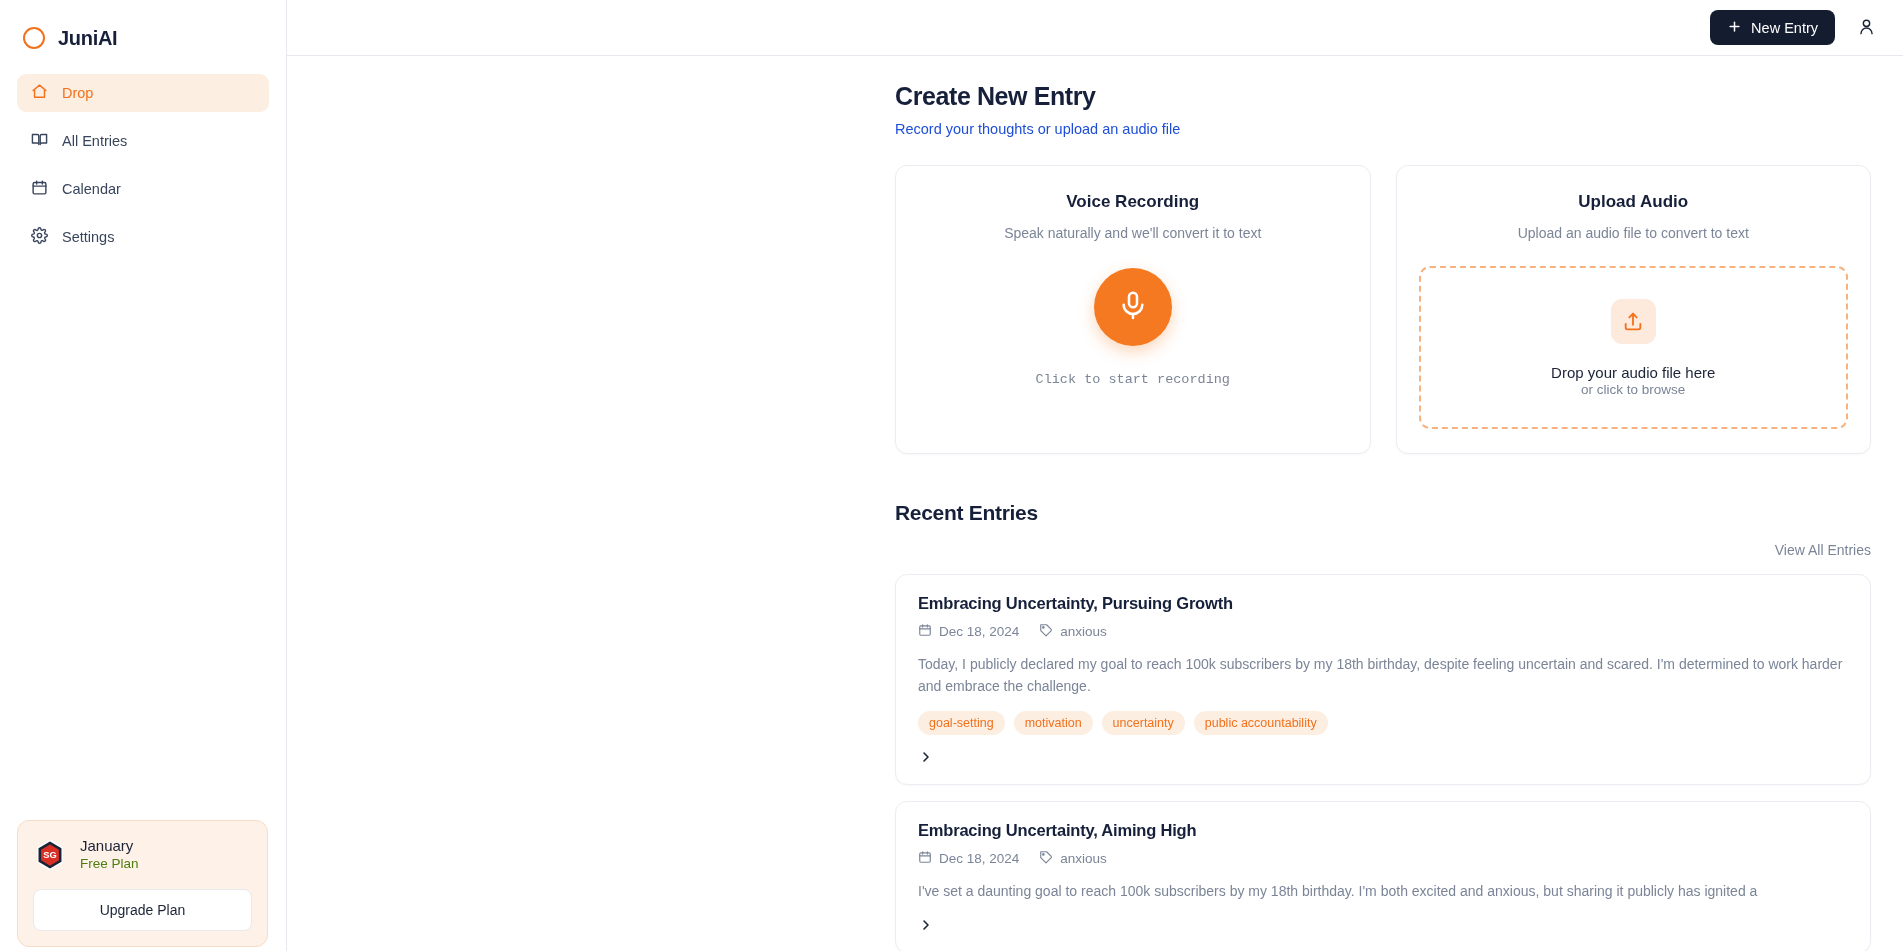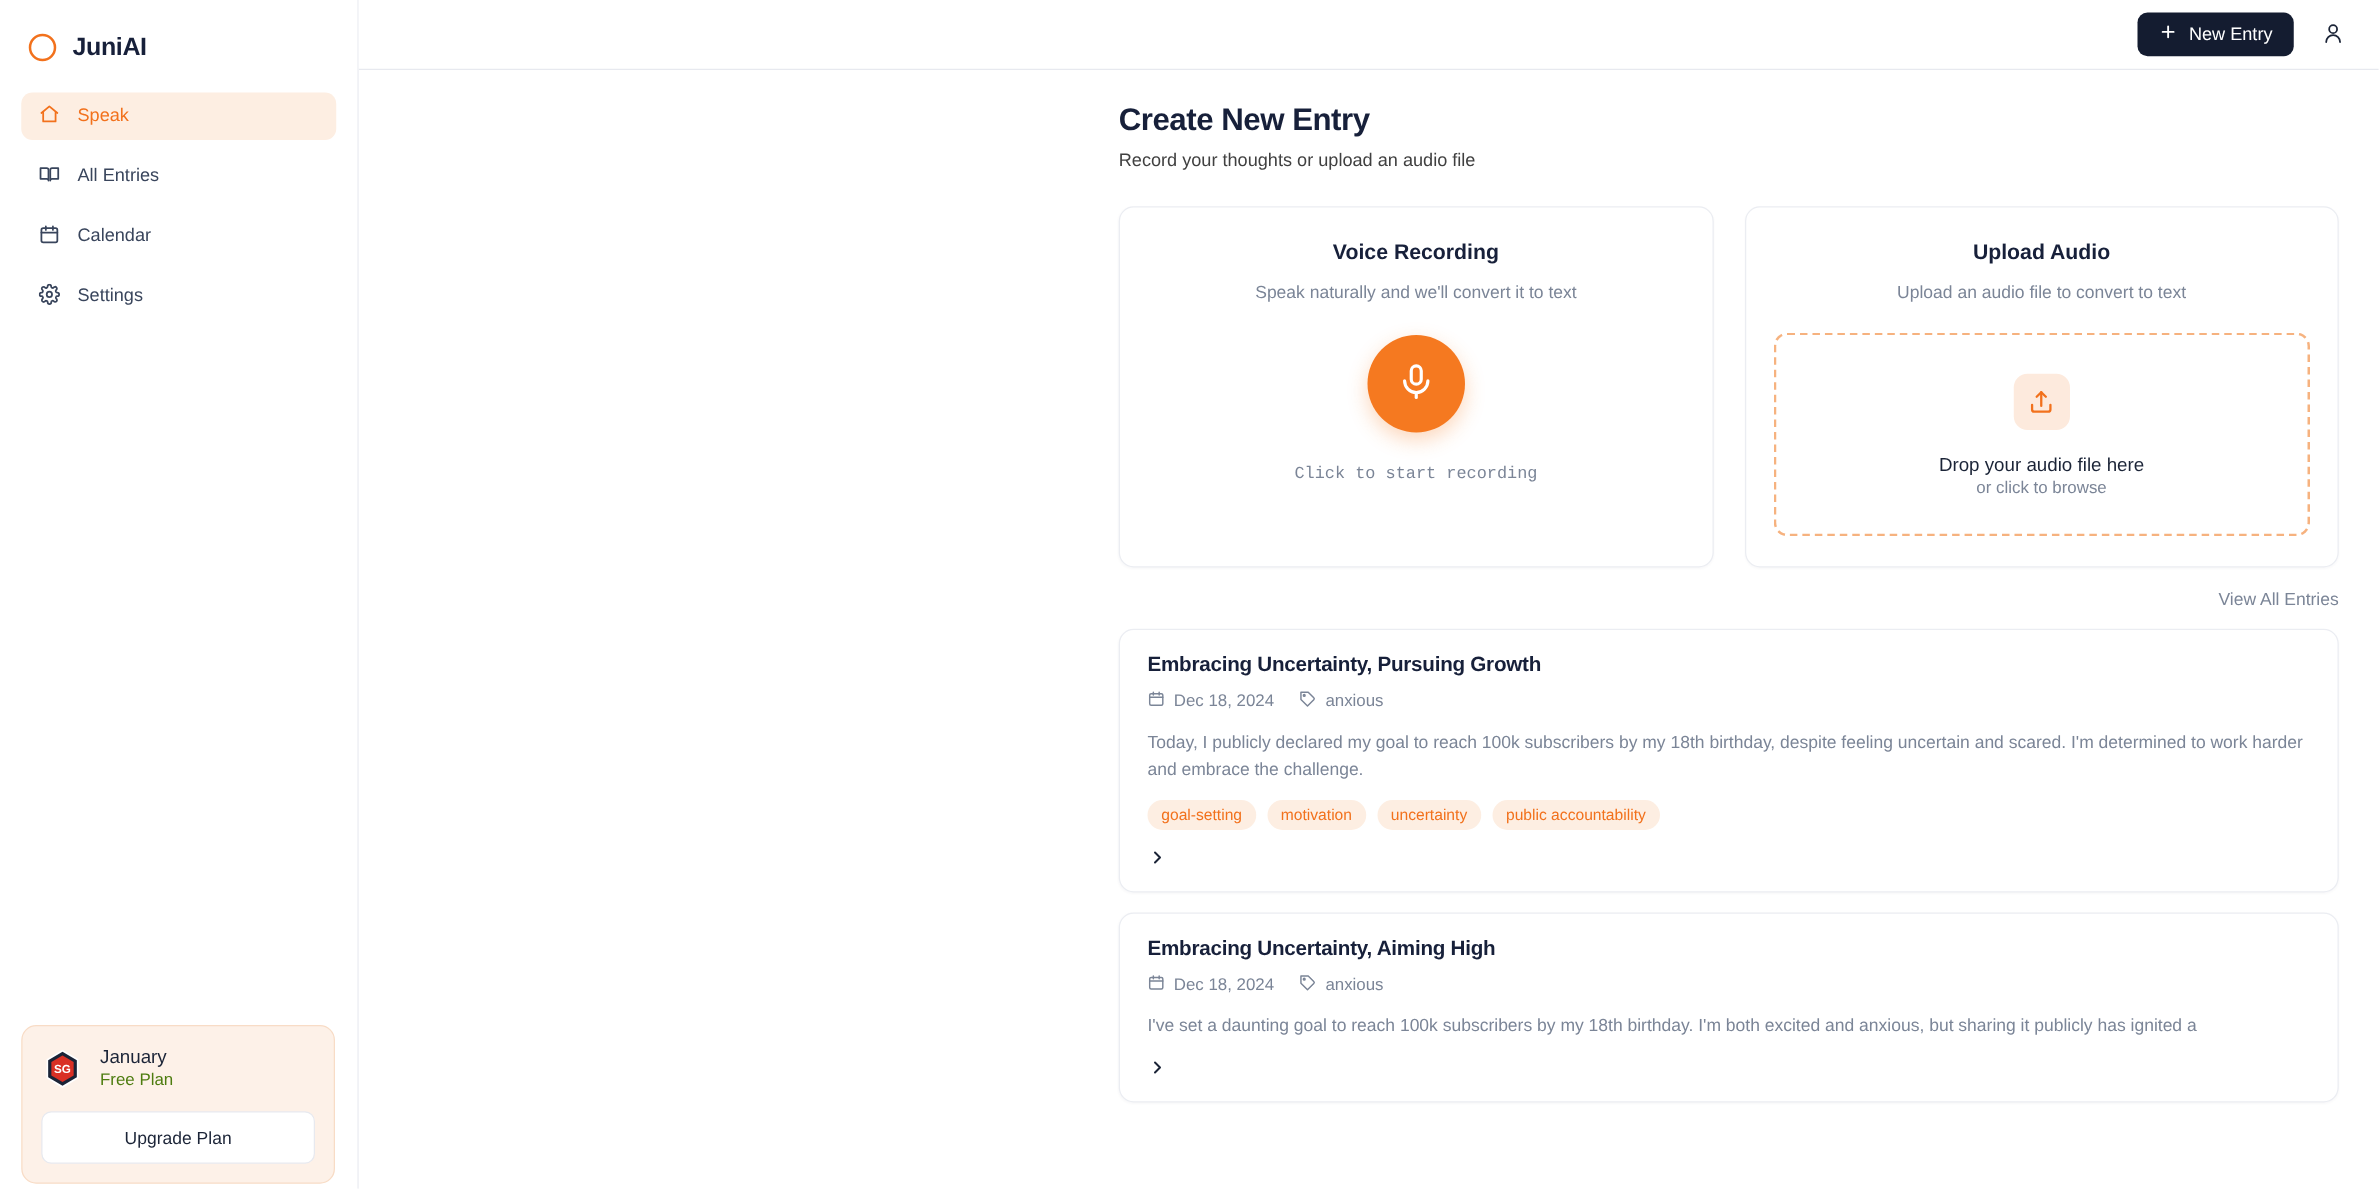--- a/index.html
+++ b/index.html
@@ -69,21 +69,21 @@
     background: #141c30; color: #ffffff; border: none;
     font-size: 14.5px; cursor: pointer;
     font-family: "Liberation Sans", sans-serif;
   }
   .avatar-btn { background: none; border: none; cursor: pointer; padding: 4px; display: flex; }
 
   .content { padding: 26px 0 0 0; height: 895px; overflow: hidden; }
   .inner { width: 976px; margin-left: 608px; }
 
   .page-title { font-size: 25px; font-weight: 700; letter-spacing: -.4px; color: #17203a; }
-  .page-sub { font-size: 14.5px; color: #404040; margin-top: 10px; }
+  .page-sub { font-size: 14.5px; color: #1d4ed8; margin-top: 10px; }
 
   .cards { display: flex; gap: 25px; margin-top: 28px; }
   .card {
     flex: 1; background: #ffffff; border: 1px solid #ebedf2;
     border-radius: 12px; padding: 26px 22px 24px;
     box-shadow: 0 1px 2px rgba(20,28,48,.03);
   }
   .card-title { font-size: 17px; font-weight: 700; text-align: center; color: #17203a; }
   .card-sub { font-size: 14px; color: #7b8597; text-align: center; margin-top: 13px; }
 
@@ -146,21 +146,21 @@
     </div>
 
     <nav class="nav">
       <div class="nav-item active">
         <span>
           <svg width="17" height="17" viewBox="0 0 24 24" fill="none" stroke="currentColor" stroke-width="2" stroke-linecap="round" stroke-linejoin="round">
               <path d="M3 10.5 12 3l9 7.5"></path>
               <path d="M5 10v10h14V10"></path>
             </svg>
         </span>
-        <span>Speak</span>
+        <span>Drop</span>
       </div>
       <div class="nav-item">
         <span>
           <svg width="17" height="17" viewBox="0 0 24 24" fill="none" stroke="currentColor" stroke-width="2" stroke-linecap="round" stroke-linejoin="round">
               <path d="M2 5h7a2 2 0 0 1 2 2v12a2 2 0 0 0-2-2H2z"></path>
               <path d="M22 5h-7a2 2 0 0 0-2 2v12a2 2 0 0 1 2-2h7z"></path>
             </svg>
         </span>
         <span>All Entries</span>
       </div>
@@ -259,20 +259,21 @@
                     <path d="M8 7l4-4 4 4"></path>
                     <path d="M4 14v4a2 2 0 0 0 2 2h12a2 2 0 0 0 2-2v-4"></path>
                   </svg>
               </div>
               <div class="drop-title">Drop your audio file here</div>
               <div class="drop-sub">or click to browse</div>
             </div>
           </section>
         </div>
 
+        <h2 class="recent-title">Recent Entries</h2>
 
         <div class="view-all-row">
           <span class="view-all">View All Entries</span>
         </div>
 
         <article class="entry">
           <div class="entry-body">
             <div class="entry-title">Embracing Uncertainty, Pursuing Growth</div>
             <div class="entry-meta">
               <span class="meta-item">

